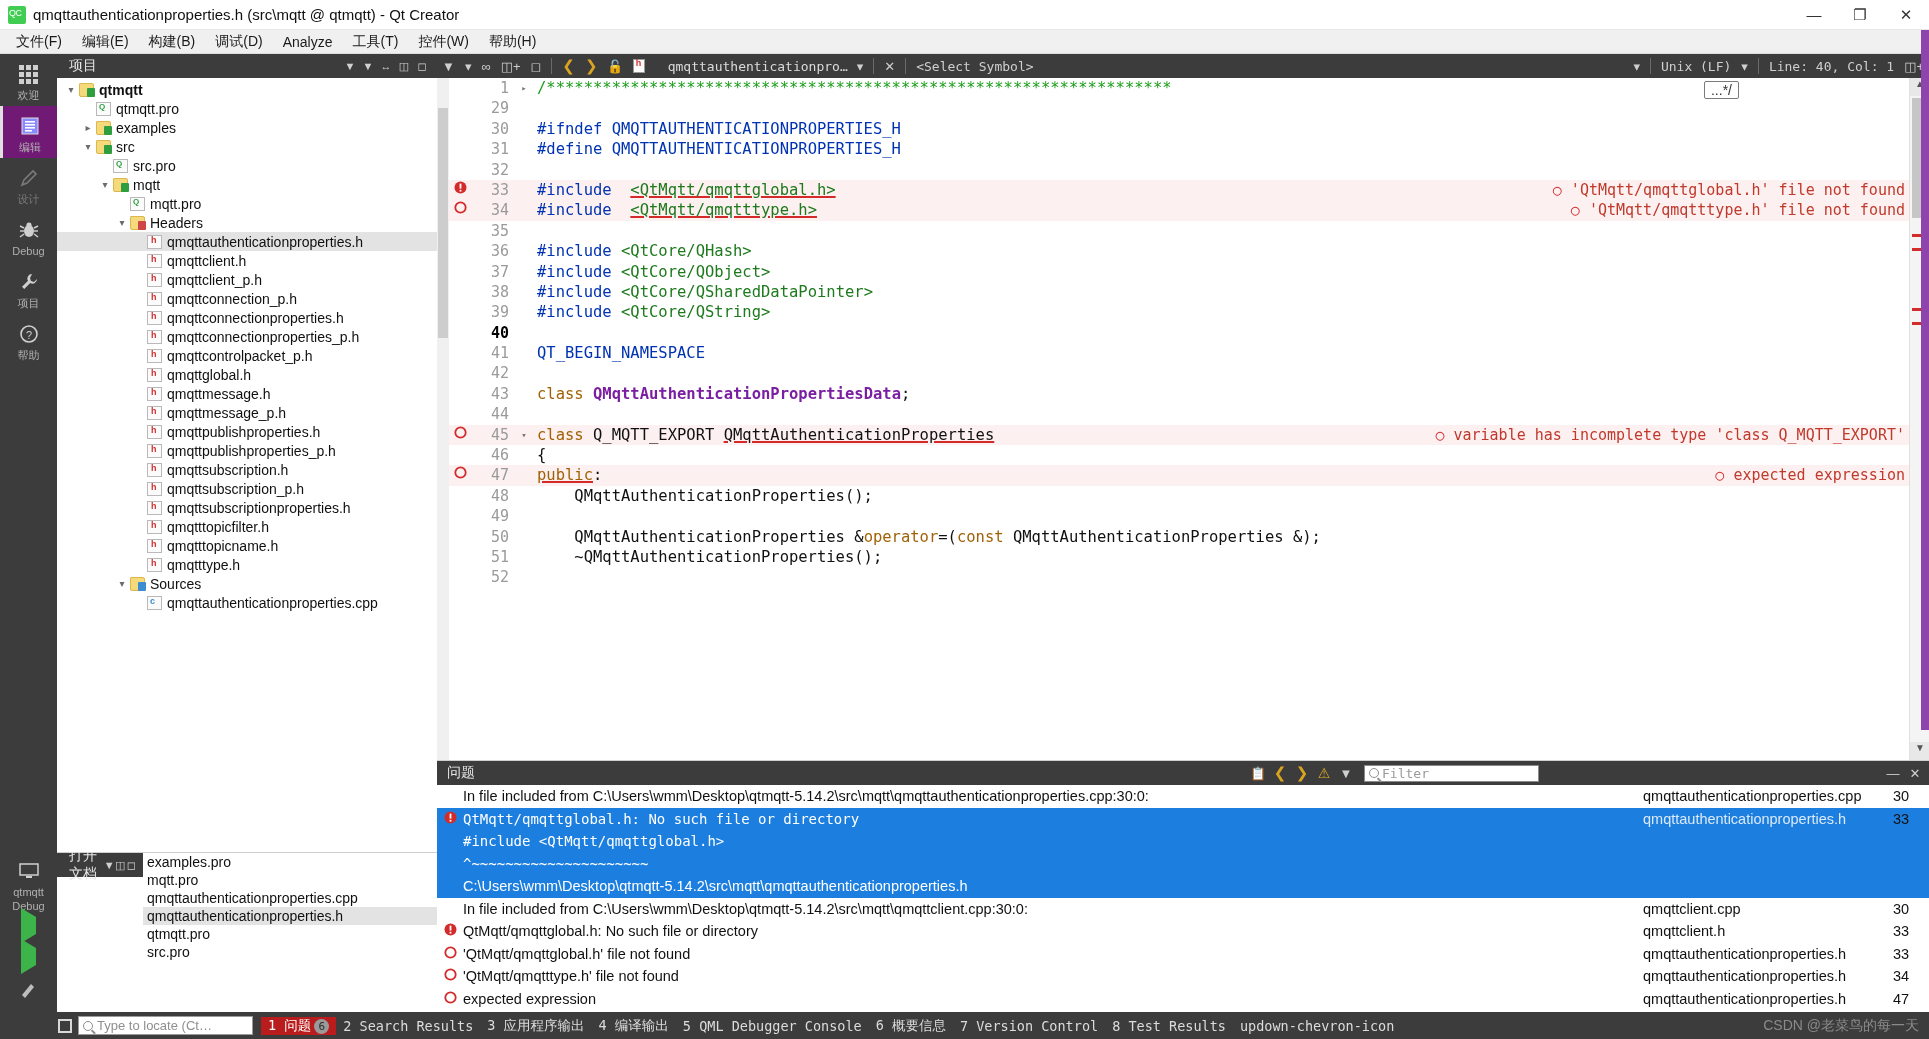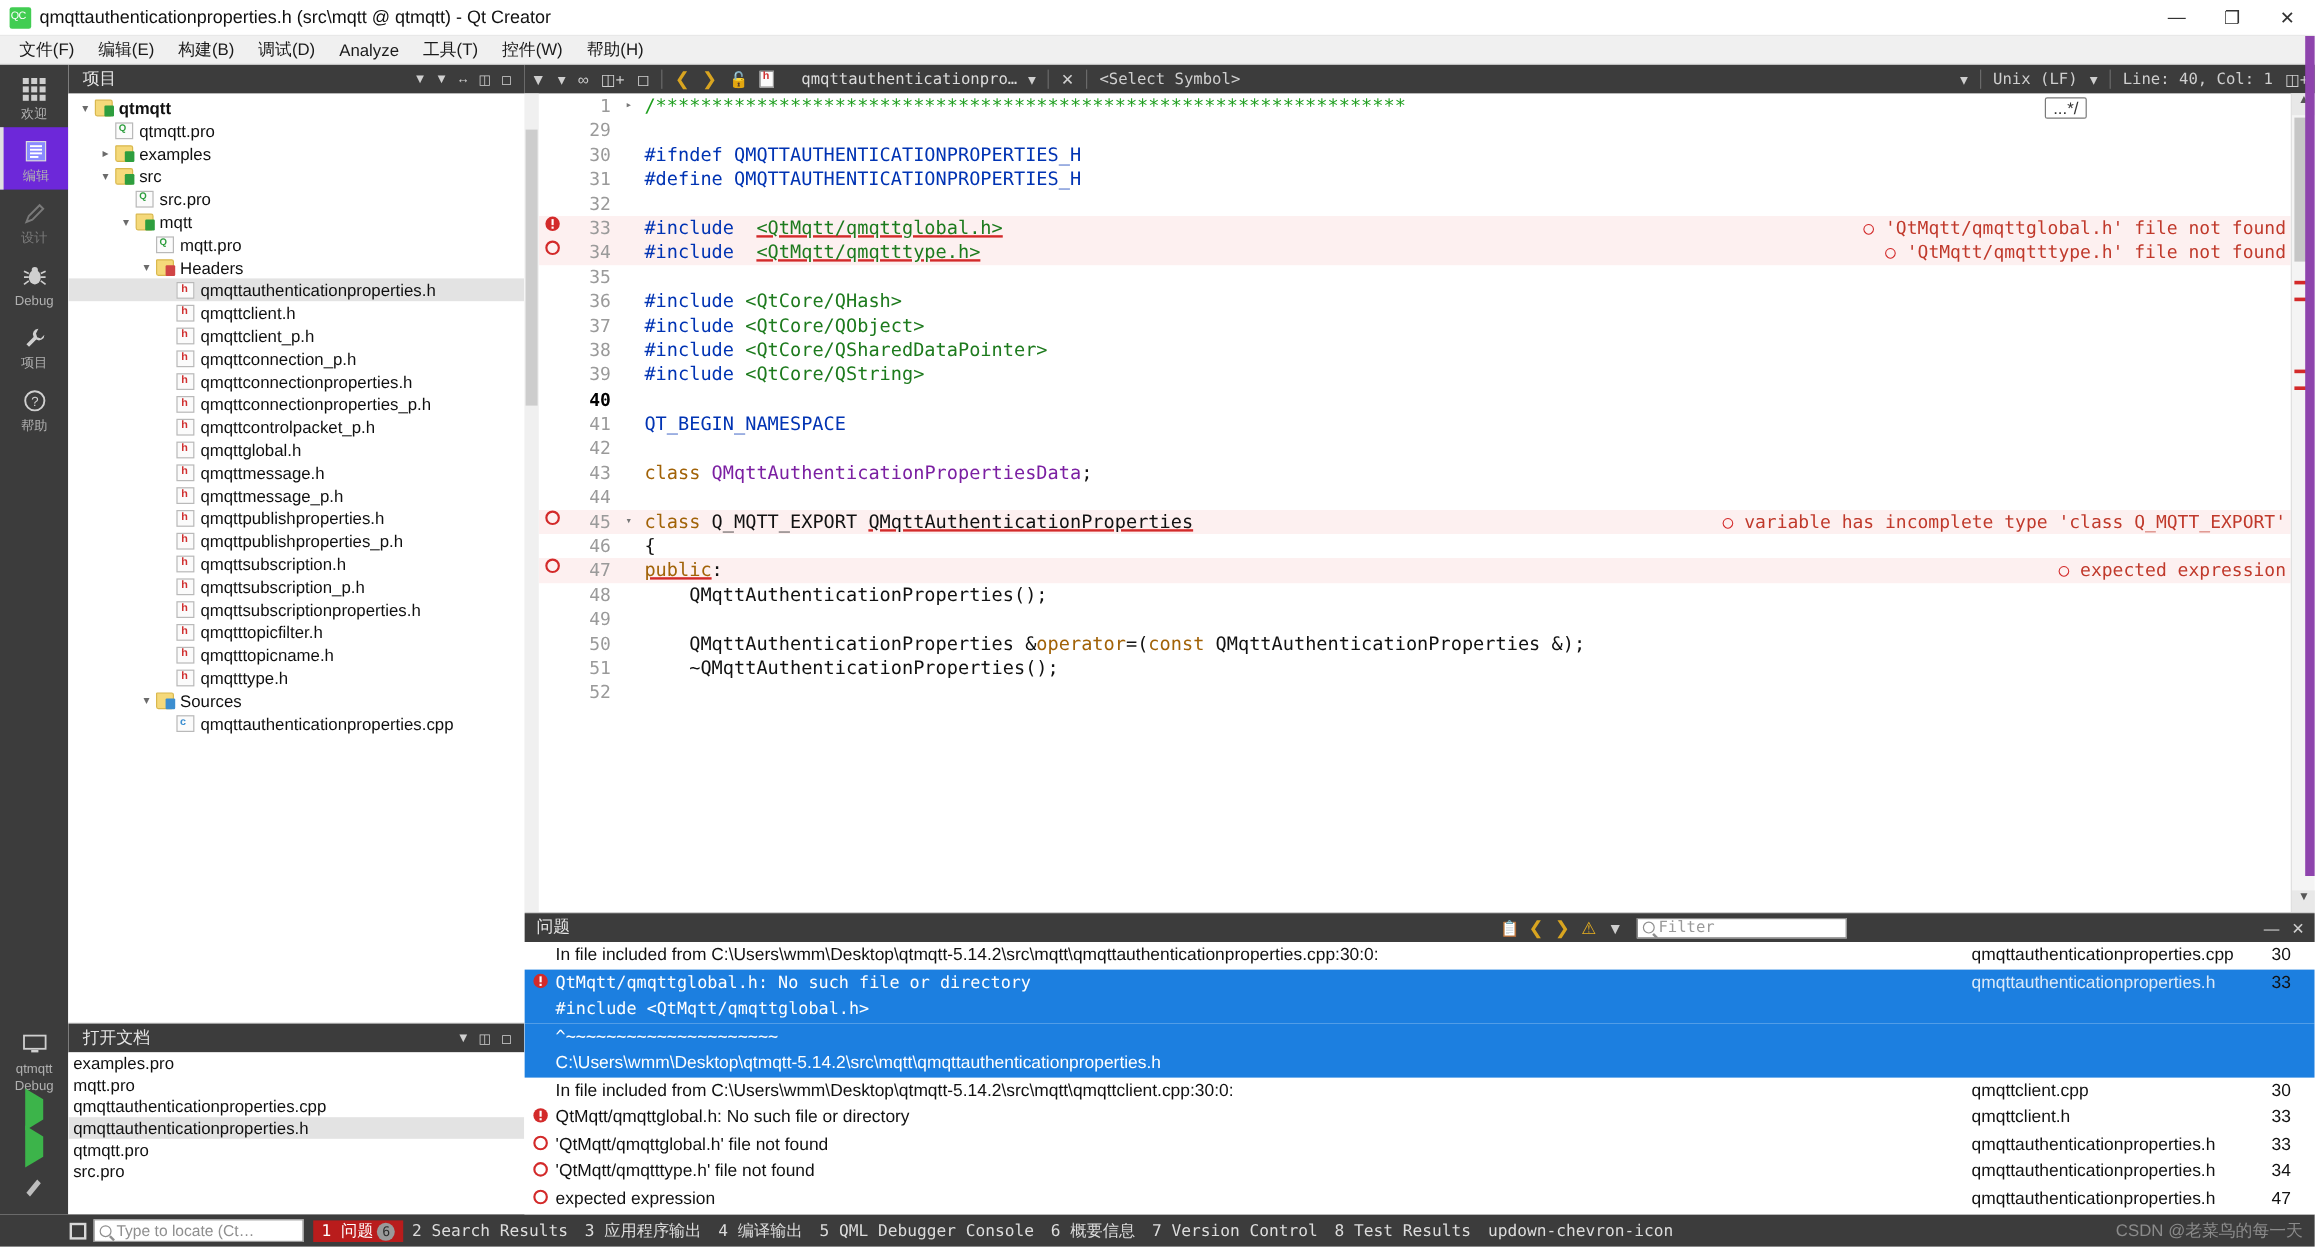--- a/index.html
+++ b/index.html
@@ -49,21 +49,21 @@
 
   
   .modebar {
     width:57px; background:#3c3c3c; display:flex; flex-direction:column;
     align-items:center; flex:0 0 57px;
   }
   .mode {
     width:57px; padding:7px 0 5px 0; display:flex; flex-direction:column;
     align-items:center; color:#b0b0b0; font-size:11px; cursor:pointer;
   }
-  .mode.active { background:#6d28d9; border-left:3px solid #e0e0e0; width:57px; }
+  .mode.active { background:#701a75; border-left:3px solid #e0e0e0; width:57px; }
   .mode .glyph { height:26px; display:flex; align-items:center; justify-content:center; }
   .mode .lbl { margin-top:2px; font-size:11px; line-height:12px; letter-spacing:0; }
   .mode.dim { color:#7a7a7a; }
   .dots { display:grid; grid-template-columns:repeat(3,5px); grid-gap:2px; }
   .dots i { width:5px; height:5px; background:#cfcfcf; display:block; }
   .modespacer { flex:1 1 auto; }
   .runbtns { padding-bottom:10px; display:flex; flex-direction:column; align-items:center; gap:14px;}
   .tri { width:0;height:0;border-left:15px solid #3cb44a;border-top:9px solid transparent;border-bottom:9px solid transparent; }
   .tri.small { border-left-color:#3cb44a; }
 
@@ -99,21 +99,21 @@
     background:#fbfbfb; border:1px solid #b9b9b9;
   }
   .ficon.file:after {
     content:"h"; position:absolute; left:3px; top:-1px; font-size:9px; color:#d03030;
     font-weight:bold; font-family:"Liberation Sans",sans-serif;
   }
   .ficon.file.pro:after { content:"Q"; color:#2e9e3e; font-size:8px; left:2px; }
   .ficon.file.cppf:after { content:"c"; color:#3b8ed0; font-size:9px; left:2px; }
   .trow.bold .tw { font-weight:bold; }
 
-  .opendocs { height:160px; flex:0 0 160px; display:flex; flex-direction:column; border-top:1px solid #cfcfcf;justify-content:space-between; }
+  .opendocs { height:160px; flex:0 0 160px; display:flex; flex-direction:row; border-top:1px solid #cfcfcf;justify-content:space-between; }
   .doclist { flex:1 1 auto; background:#fff; overflow:hidden; }
   .drow { height:18px; font-size:14px; color:#101010; padding-left:4px; display:flex; align-items:center; }
   .drow.sel { background:#e3e3e3; }
 
   
   .center { flex:1 1 auto; display:flex; flex-direction:column; min-width:0; }
 
   
   .edtoolbar {
     height:24px; background:#3c3c3c; display:flex; align-items:center;
@@ -145,21 +145,21 @@
     width:46px; flex:0 0 46px; text-align:right; padding-right:8px;
     color:#9a9a9a; font-size:15px;
   }
   .lineno.cur { color:#000000; font-weight:bold; }
   .fold { width:14px; flex:0 0 14px; color:#777; font-size:9px; text-align:center; }
   .codetext { padding-left:6px; }
   .k-pre   { color:#0033b3; }        
   .k-kw    { color:#a16207; }        
   .k-str   { color:#1d7a1d; }        
   .k-cmt   { color:#1d9e1d; }
-  .k-type  { color:#7b1fa2; font-weight:normal; }
+  .k-type  { color:#7b1fa2; font-weight:bold; }
   .k-plain { color:#111; }
   .u-err   { text-decoration:underline; text-decoration-color:#d32a2a;
              text-decoration-style:solid; text-decoration-thickness:1.5px; }
   .annot { color:#c0392b; font-size:15px; }
   .annot .dot { color:#d32a2a; }
   .annot-wrap { position:absolute; right:0; top:0; height:20.4px; display:flex; align-items:center; padding-right:4px; }
 
   .foldbox {
     position:absolute; right:190px; top:3px;
     border:1px solid #7a7a7a; padding:0 6px; font-size:14px; color:#333;

